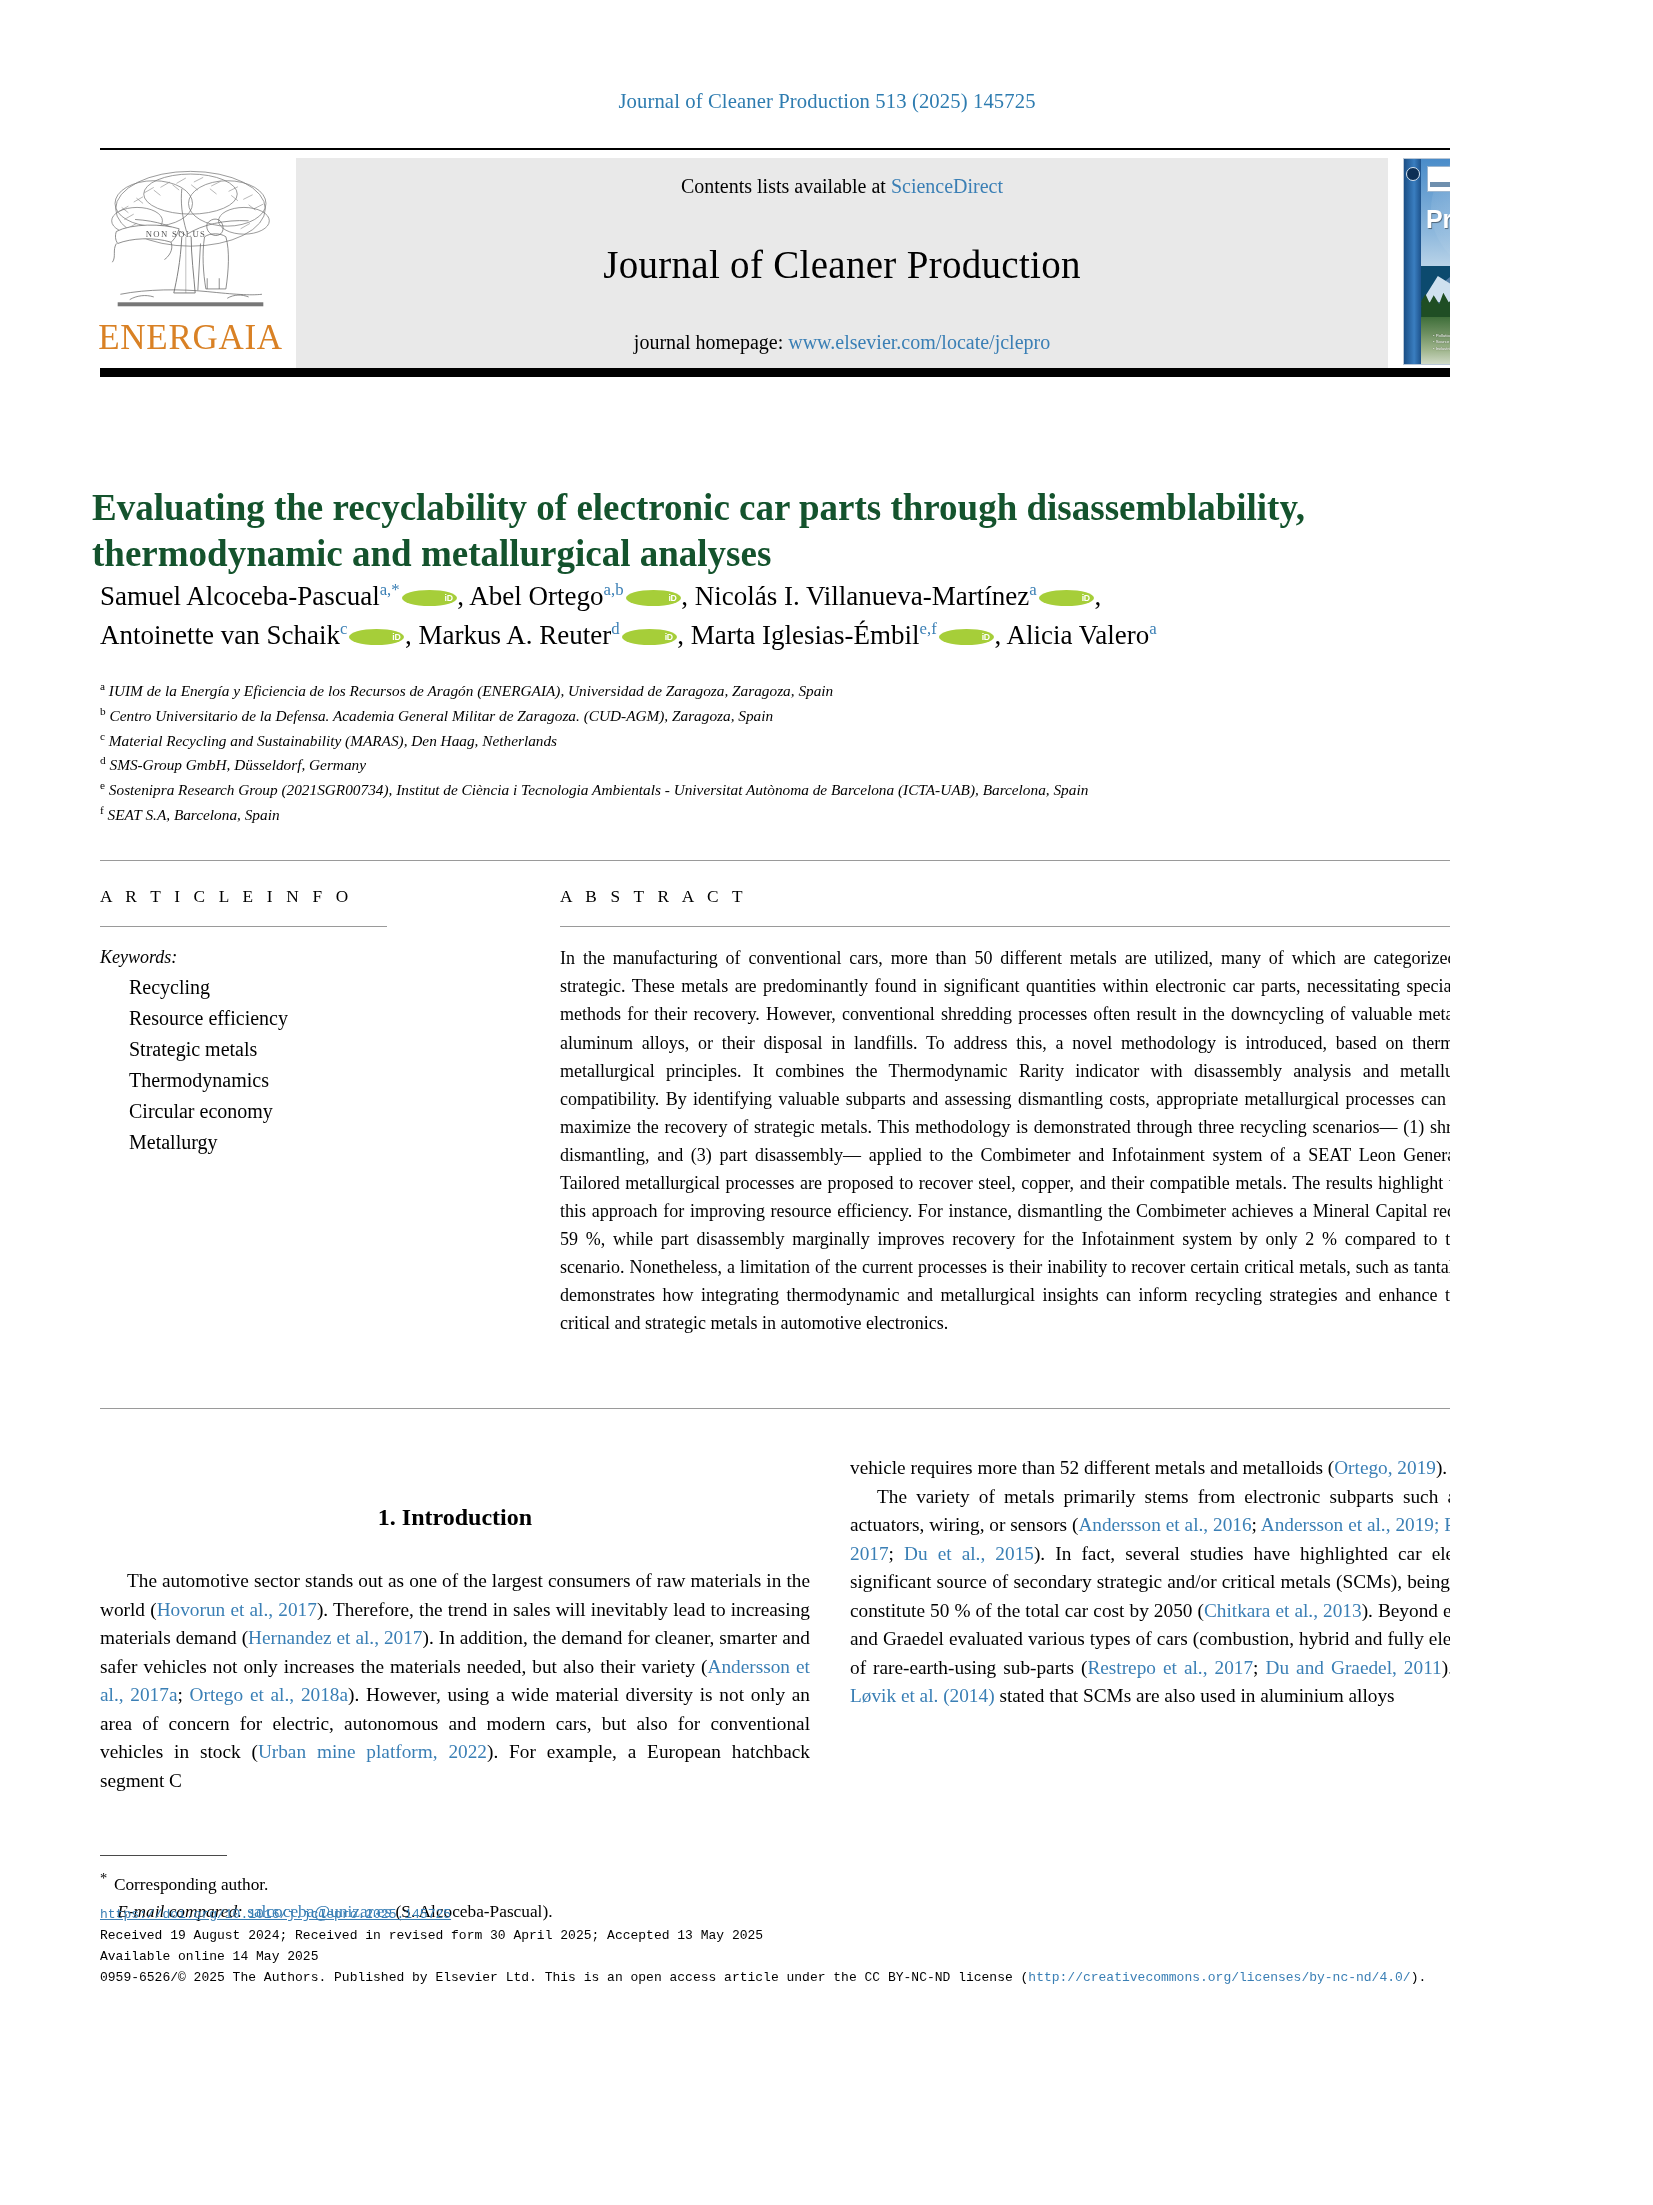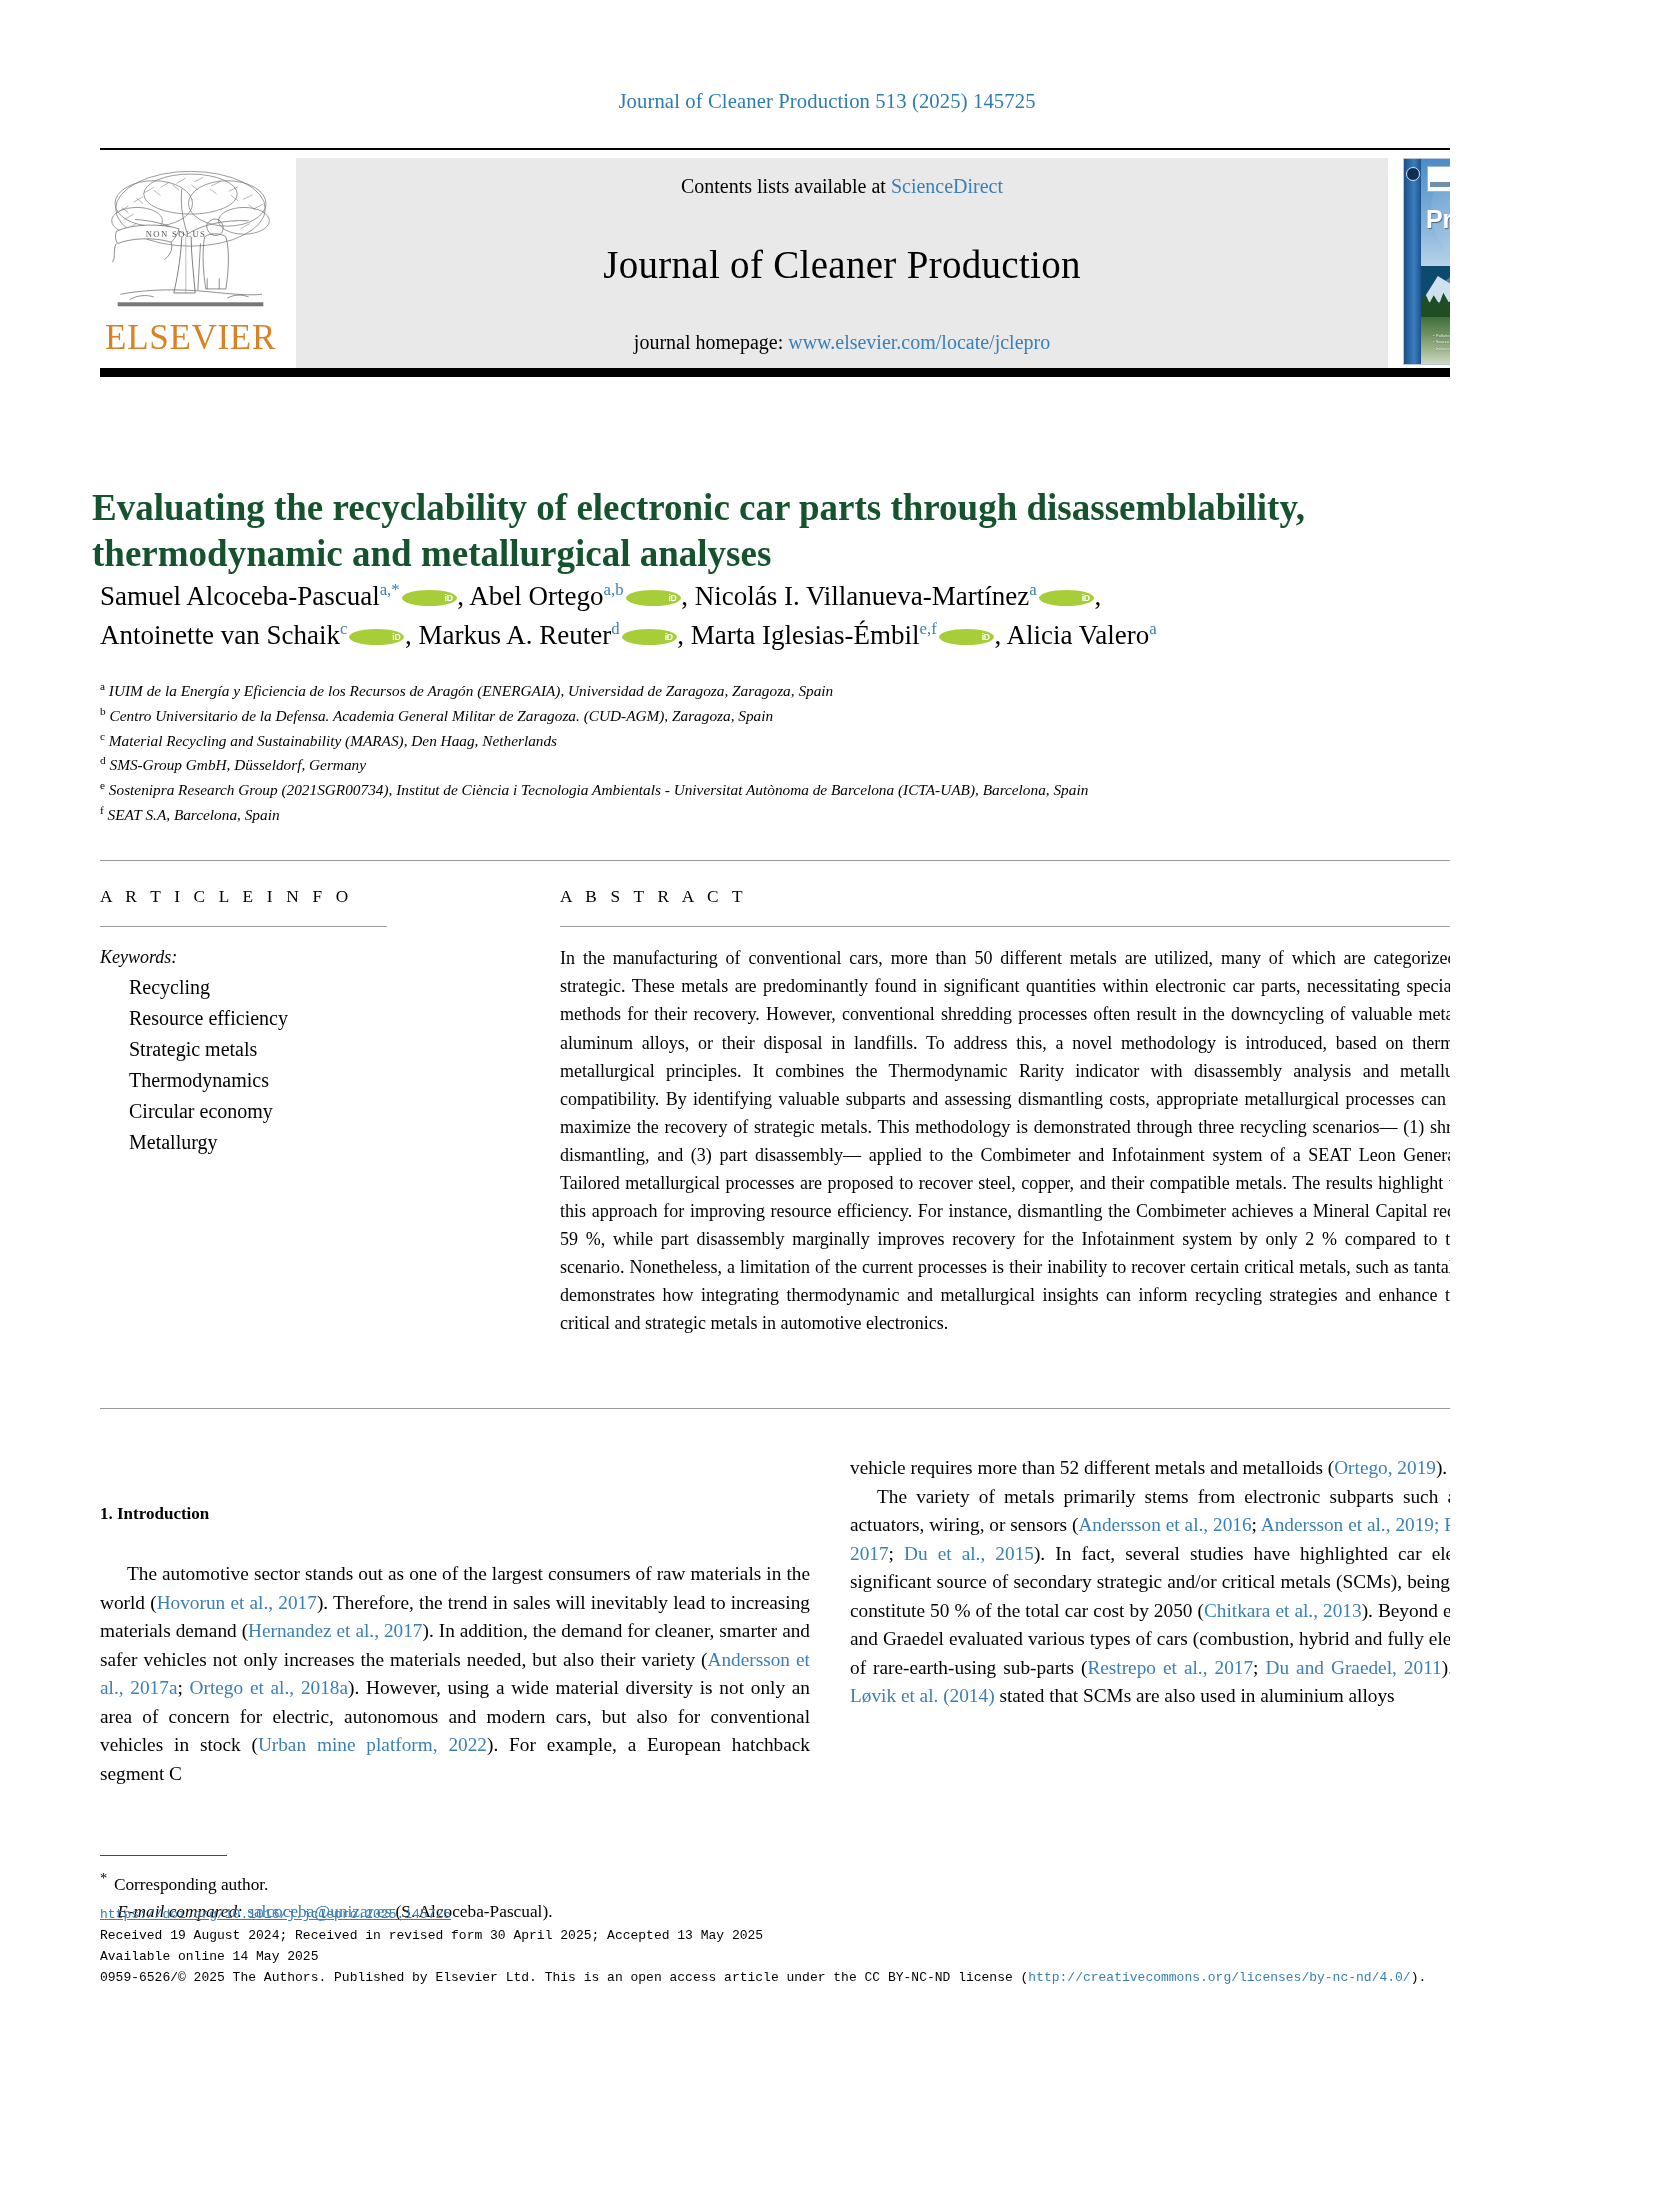--- a/index.html
+++ b/index.html
@@ -292,23 +292,24 @@
     left: 100px;
     width: 710px;
   }
   .body-right {
     position: absolute;
     top: 1454px;
     left: 850px;
     width: 710px;
   }
   h2.section-title {
-    font-size: 17px;
+    font-size: 24px;
     font-weight: bold;
     margin: 0 0 36px 0;
+    text-align: center;
   }
   .col-p {
     font-size: 19.3px;
     line-height: 1.48;
     text-align: justify;
     margin: 0;
     hyphens: auto;
   }
   .col-p + .col-p { text-indent: 27px; }
   .indent { text-indent: 27px; }
@@ -383,21 +384,21 @@
             <path d="M150 92 c8 -10 20 -8 23 2 c3 10 -3 16 -10 16 c-8 0 -16 -8 -13 -18 Z" stroke="#666"></path>
             <path d="M146 112 c-4 26 -2 54 2 78 l30 0 c4 -28 6 -56 0 -78 c-8 -6 -24 -6 -32 0 Z" stroke="#666"></path>
             <path d="M140 122 l-4 70 M150 190 l0 -16 M168 190 l0 -16" stroke="#666"></path>
 
             <path d="M20 198 C60 190 110 190 150 194 C190 198 214 200 232 198" stroke="#666"></path>
             <path d="M34 206 c10 -6 24 -8 36 -4 M180 204 c10 -6 22 -6 32 -2" stroke="#666"></path>
           </g>
           <text x="58" y="112" font-family="Liberation Serif, serif" font-size="13" fill="#555" letter-spacing="2">NON SOLUS</text>
           <rect x="16" y="210" width="218" height="6" fill="#777"></rect>
         </svg>
-        <div class="elsevier-word">ELSEVIER</div>
+        <div class="elsevier-word">ENERGAIA</div>
       </div>
 
       <div class="grey-band">
         <div class="contents-line">
           <span>Contents lists available at </span><a class="link">ScienceDirect</a>
         </div>
         <div class="journal-name">Journal of Cleaner Production</div>
         <div class="homepage-line">
           <span class="homepage-label">journal homepage: </span><a class="link">www.elsevier.com/locate/jclepro</a>
         </div>

